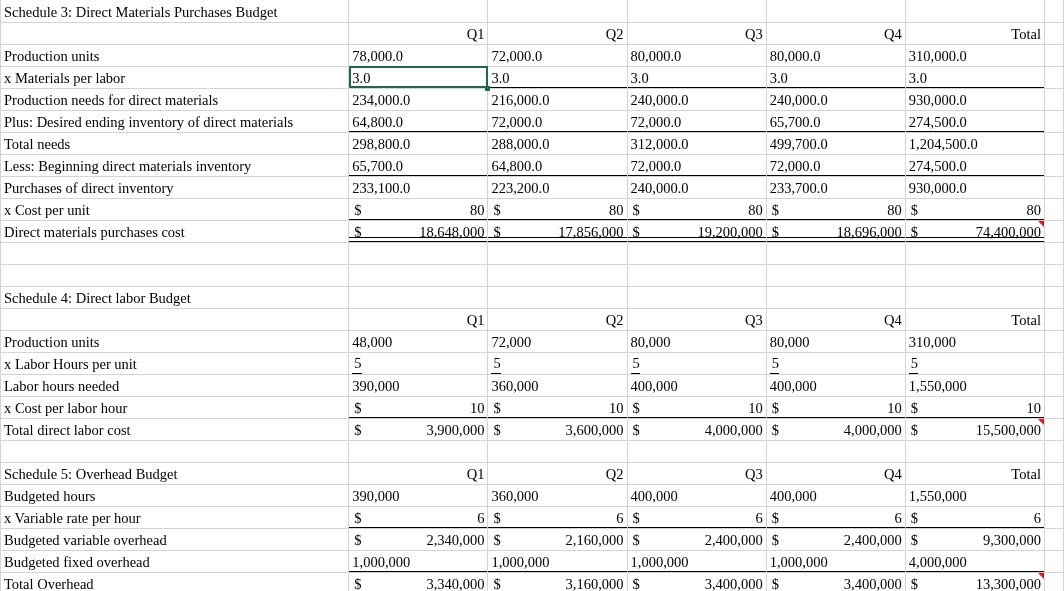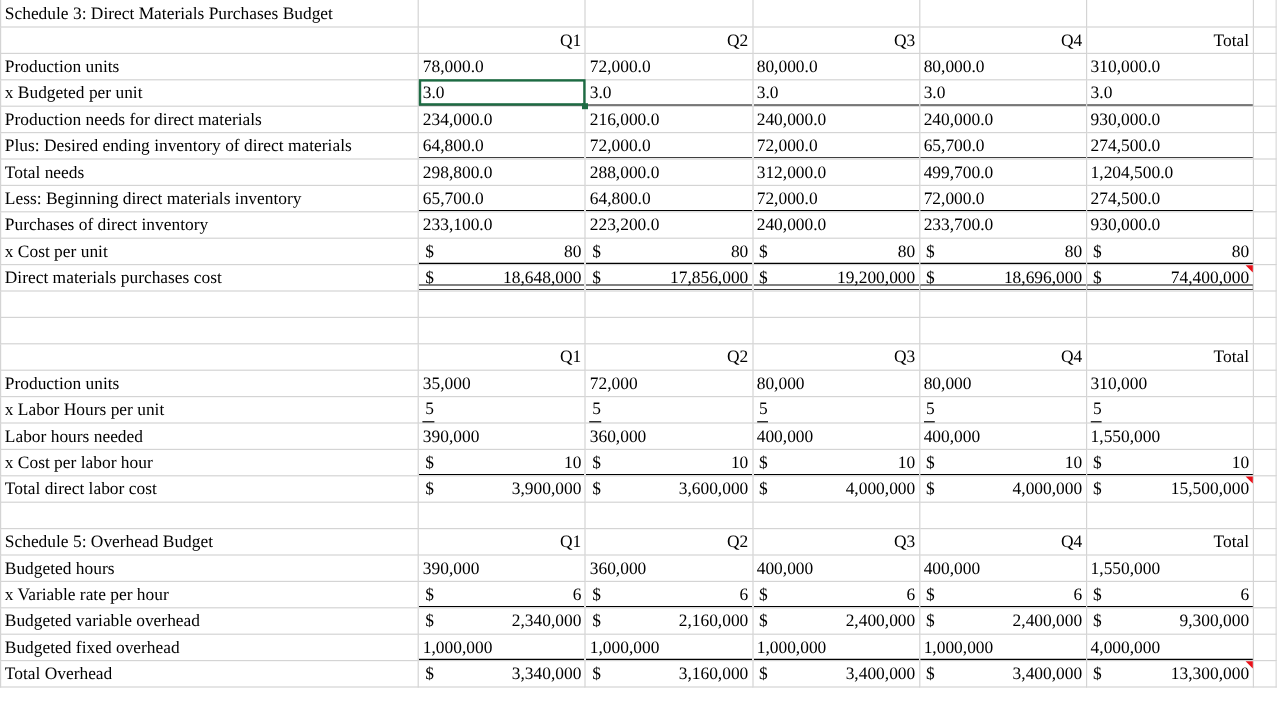--- a/index.html
+++ b/index.html
@@ -140,21 +140,21 @@
     <td class="first lbl">Production units</td>
     <td class="num">78,000.0</td>
     <td class="num">72,000.0</td>
     <td class="num">80,000.0</td>
     <td class="num">80,000.0</td>
     <td class="num">310,000.0</td>
     <td></td>
   </tr>
 
   <tr>
-    <td class="first lbl">x Budgeted per unit</td>
+    <td class="first lbl">x Materials per labor</td>
     <td class="num ul-single selected">
       <span>3.0</span>
       <span class="fill-handle"></span>
     </td>
     <td class="num ul-single">3.0</td>
     <td class="num ul-single">3.0</td>
     <td class="num ul-single">3.0</td>
     <td class="num ul-single">3.0</td>
     <td></td>
   </tr>
@@ -272,34 +272,43 @@
   <tr>
     <td class="first"></td>
     <td></td>
         <td></td>
     <td></td>
         <td></td>
     <td></td>
         <td></td>
   </tr>
 
+  <tr>
+    <td class="first lbl bold">Schedule 4:  Direct labor Budget</td>
+    <td></td>
+        <td></td>
+    <td></td>
+        <td></td>
+    <td></td>
+        <td></td>
+  </tr>
 
   <tr>
     <td class="first lbl"></td>
     <td class="ctr">Q1</td>
     <td class="ctr">Q2</td>
     <td class="ctr">Q3</td>
     <td class="ctr">Q4</td>
     <td class="ctr">Total</td>
     <td></td>
   </tr>
 
   <tr>
     <td class="first lbl">Production units</td>
-    <td class="num">35,000</td>
+    <td class="num">48,000</td>
     <td class="num">72,000</td>
     <td class="num">80,000</td>
     <td class="num">80,000</td>
     <td class="num">310,000</td>
     <td></td>
   </tr>
 
   <tr>
     <td class="first lbl">x Labor Hours per unit</td>
     <td class="num ul-num"><span class="numwrap">5</span></td>

